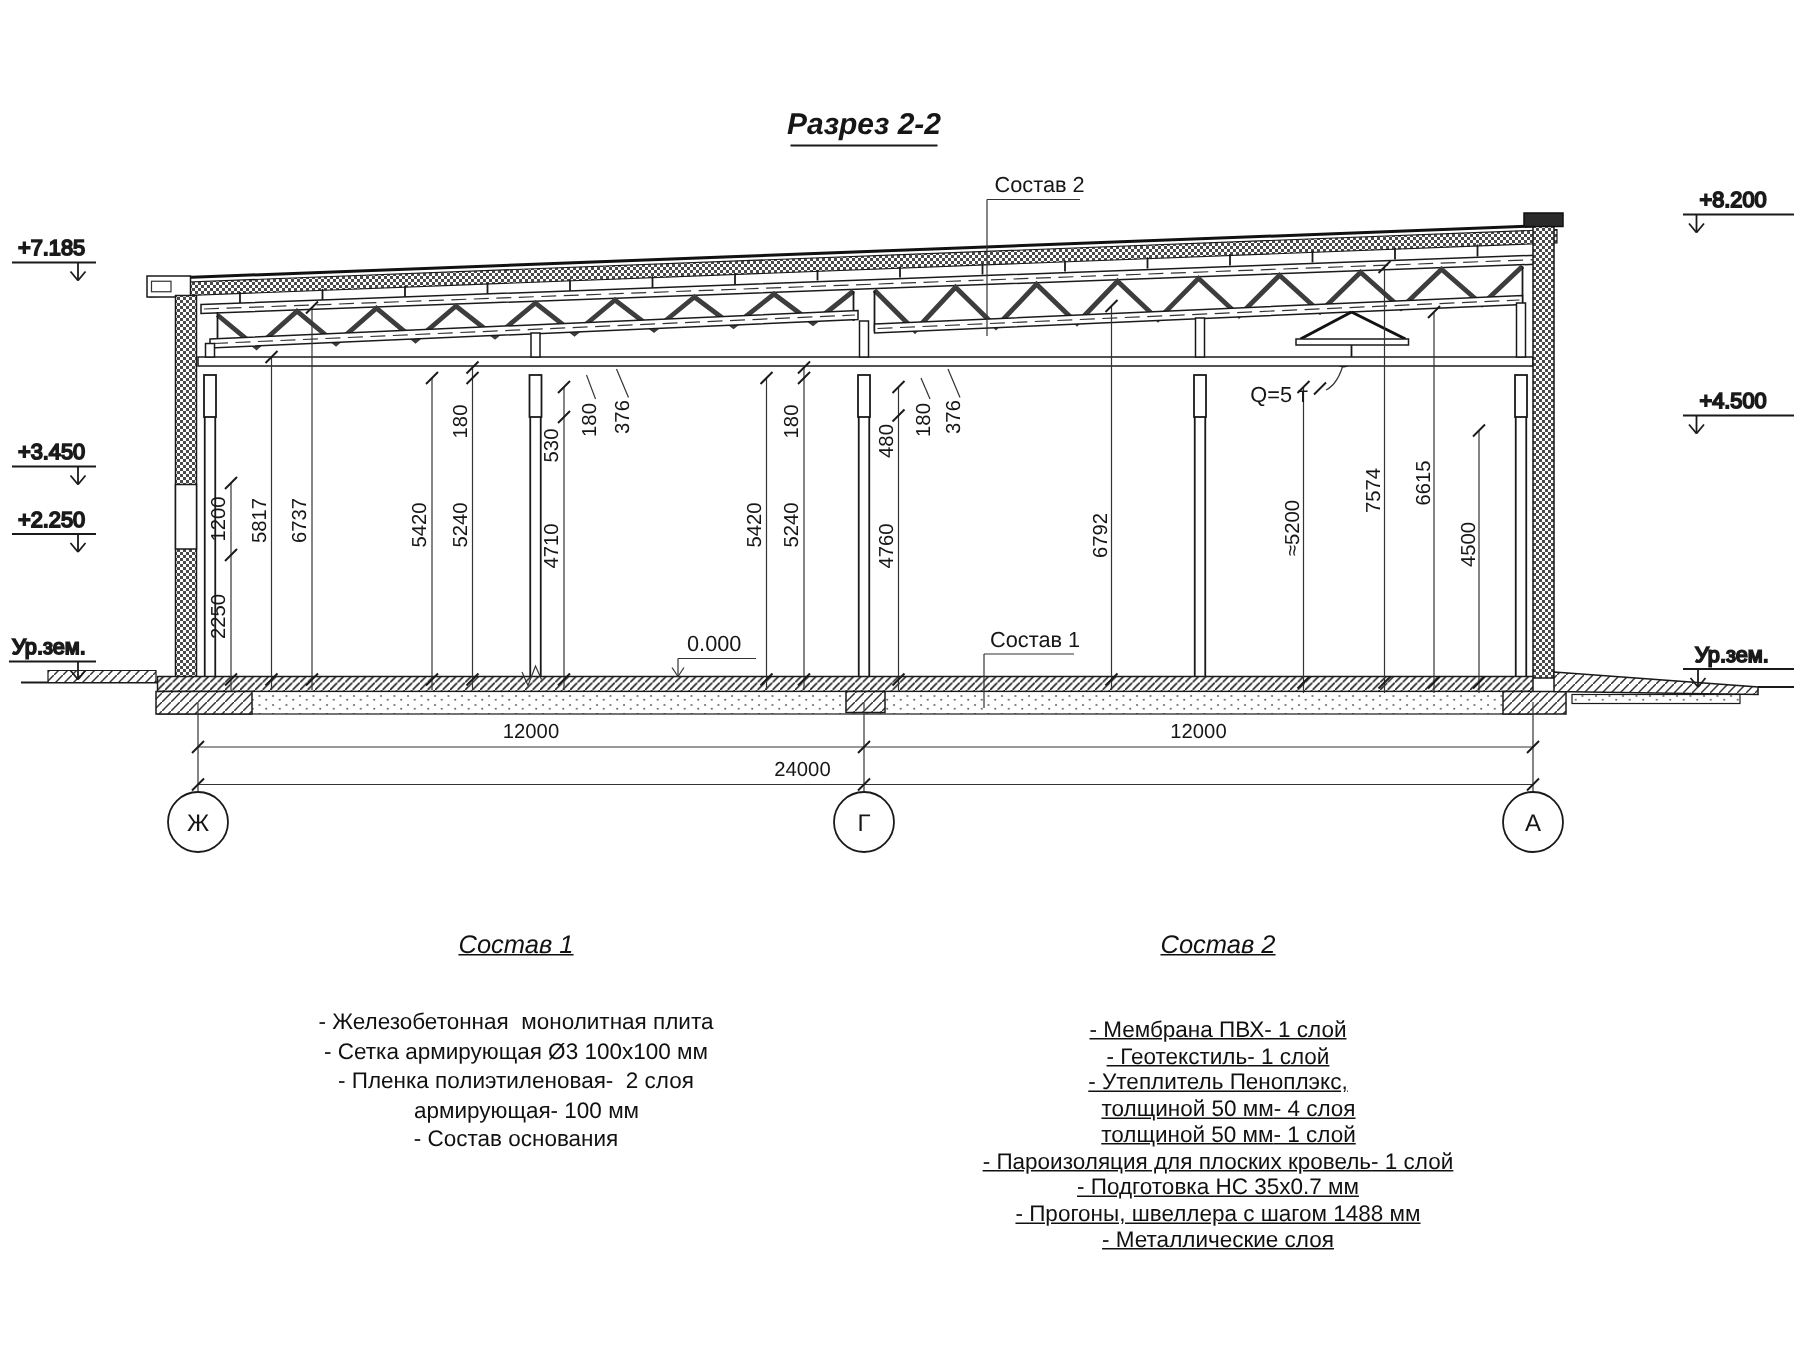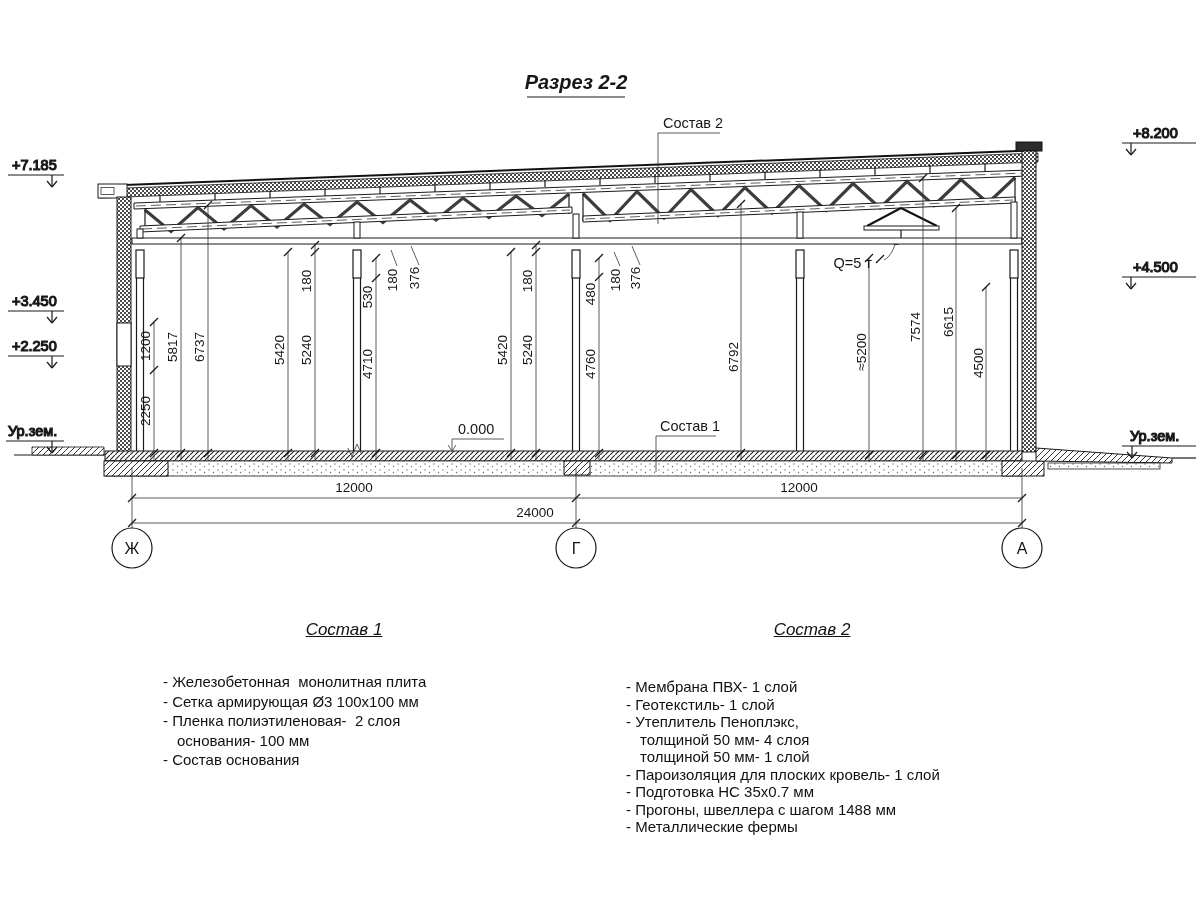--- a/index.html
+++ b/index.html
@@ -15,26 +15,26 @@
   .thin{stroke:#333;stroke-width:0.8;fill:none;}
   .med{stroke:#1a1a1a;stroke-width:1.2;fill:none;}
   .thick{stroke:#111;stroke-width:2;fill:none;}
   .tk{stroke:#1a1a1a;stroke-width:1.3;}
   .diag{stroke:#3d3d3d;stroke-width:3.2;fill:none;}
   .chord{fill:#ffffff;stroke:#1a1a1a;stroke-width:1;}
   .memb{fill:#ffffff;stroke:#1a1a1a;stroke-width:1;}
   .list{position:absolute;font-size:15px;}
   .list .hd{display:block;text-align:center;font-style:italic;font-size:17px;
             text-decoration:underline;margin-bottom:6px;}
-  .row{display:flex;justify-content:flex-start;}
+  .row{display:flex;justify-content:center;}
   .row .t{white-space:pre;}
   .row .v{white-space:pre;text-align:right;}
   .ind .t{padding-left:14px;}
   .s1 .row{line-height:19.5px;}
-  .s2 .row{line-height:17.5px;}
+  .s2 .row{line-height:17.5px;text-decoration:underline;}
 </style>
 </head>
 <body>
 
 <div class="stage">
 
 <svg width="1200" height="900" viewBox="0 0 1200 900">
   <defs>
     <pattern id="checker" width="4" height="4" patternUnits="userSpaceOnUse">
       <rect width="4" height="4" fill="#ffffff"></rect>
@@ -356,21 +356,21 @@
       </div>
   <div class="row">
         <span class="t">- Сетка армирующая Ø3 100х100 мм</span>
         <span class="v"></span>
       </div>
   <div class="row">
         <span class="t">- Пленка полиэтиленовая</span>
         <span class="v">-  2 слоя</span>
       </div>
   <div class="row ind">
-        <span class="t">основания</span>
+        <span class="t">армирующая</span>
         <span class="v">- 100 мм</span>
       </div>
   <div class="row">
         <span class="t">- Состав основания</span>
         <span class="v"></span>
       </div>
 </div>
 
 <div class="list s2" style="left:626px;top:620px;width:372px;">
   <span class="hd">Состав 2</span>
@@ -401,18 +401,18 @@
       </div>
   <div class="row">
         <span class="t">- Подготовка НС 35х0.7 мм</span>
         <span class="v"></span>
       </div>
   <div class="row">
         <span class="t">- Прогоны, швеллера с шагом 1488 мм</span>
         <span class="v"></span>
       </div>
   <div class="row">
-        <span class="t">- Металлические фермы</span>
+        <span class="t">- Металлические слоя</span>
         <span class="v"></span>
       </div>
 </div>
 
 </div>
 
 </body></html>

